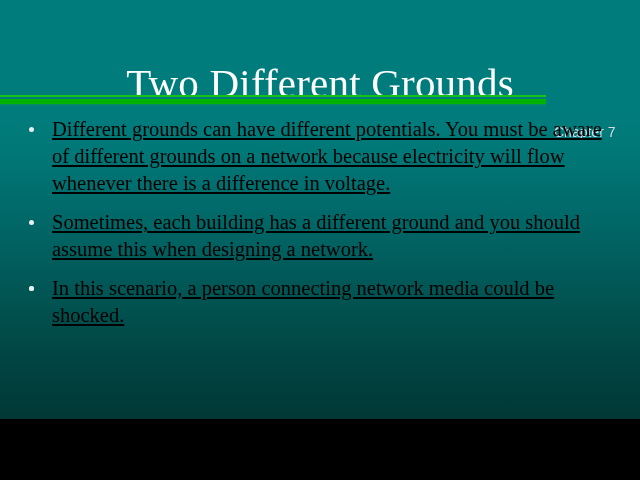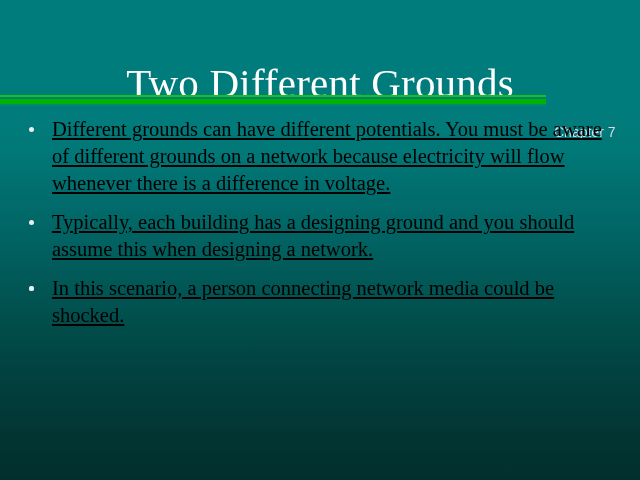--- a/index.html
+++ b/index.html
@@ -3,21 +3,21 @@
 <meta charset="utf-8">
 <style>
   html, body {
     margin: 0;
     padding: 0;
     background: #000;
   }
   #slide {
     position: relative;
     width: 640px;
-    height: 480px;
+    height: 419px;
     overflow: hidden;
     background: #017c7c;
     font-family: "Liberation Serif", "DejaVu Serif", serif;
   }
   
   #slide-bg {
     position: absolute;
     left: 0; top: 0;
     width: 640px;
     height: 480px;
@@ -152,21 +152,21 @@
 
   <div id="chapter-label">Chapter 7</div>
 
   <ul id="bullet-list">
     <li>
       <span class="bullet-dot"></span>
       <span class="bullet-text">Different grounds can have different potentials. You must be aware of different grounds on a network because electricity will flow whenever there is a difference in voltage.</span>
     </li>
     <li>
       <span class="bullet-dot"></span>
-      <span class="bullet-text">Typically, each building has a designing ground and you should assume this when designing a network.</span>
+      <span class="bullet-text">Sometimes, each building has a different ground and you should assume this when designing a network.</span>
     </li>
     <li>
       <span class="bullet-dot"></span>
     </li>
     <li>
       <span class="bullet-dot"></span>
       <span class="bullet-text">In this scenario, a person connecting network media could be shocked.</span>
     </li>
   </ul>
 

